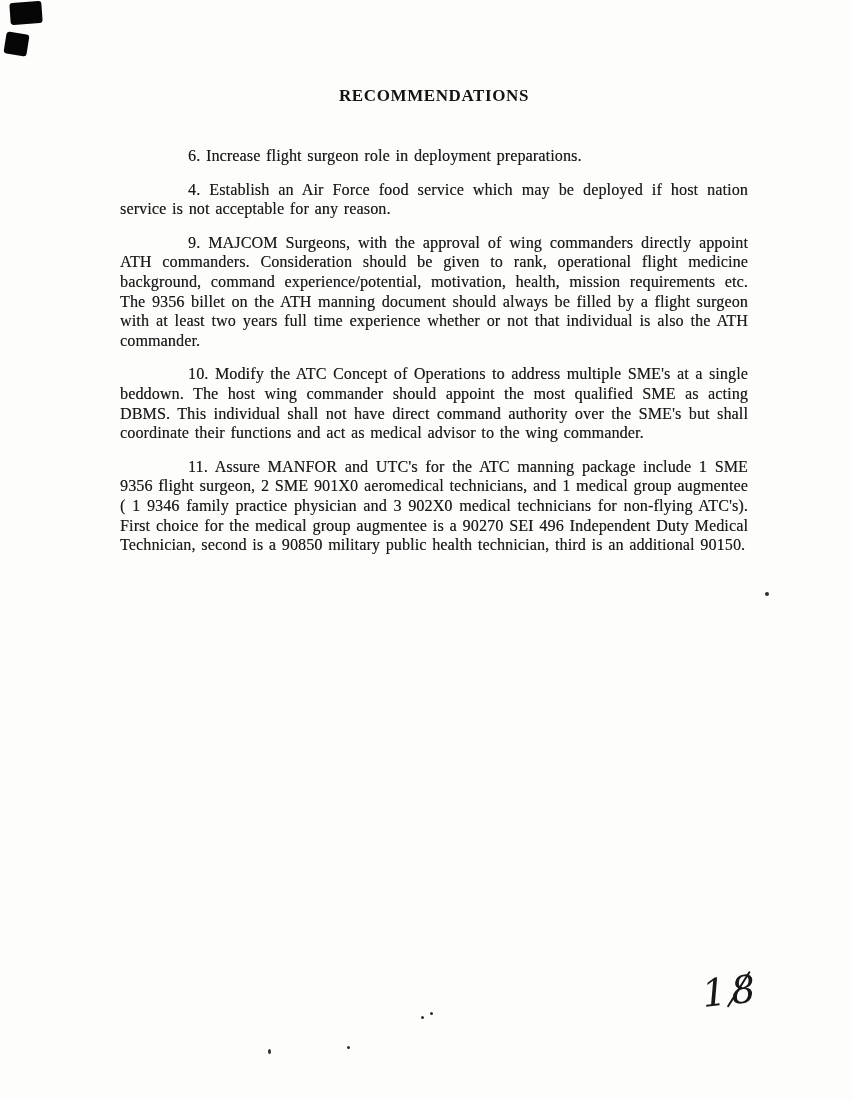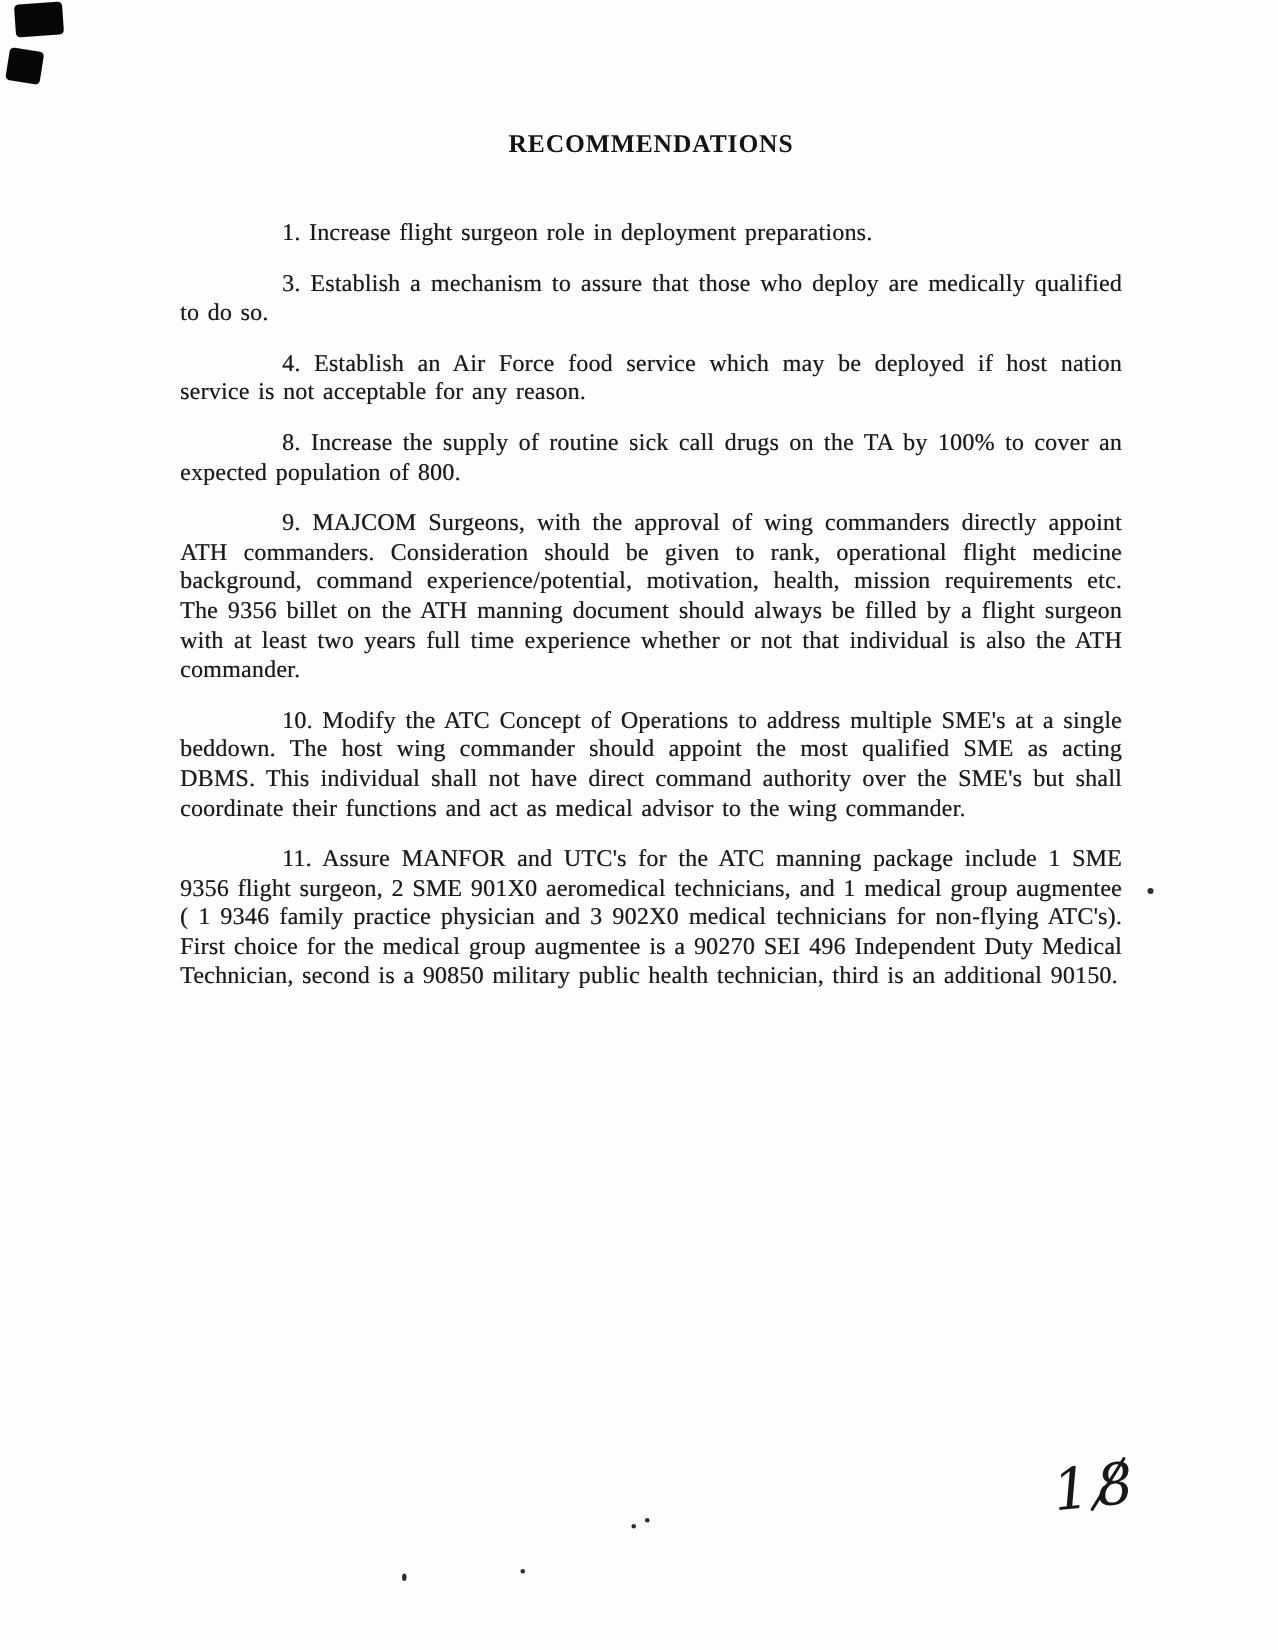--- a/index.html
+++ b/index.html
@@ -80,24 +80,22 @@
 </head>
 <body>
 
 <div class="page">
 
   <div class="blob blob1"></div>
   <div class="blob blob2"></div>
 
   <div class="content">
     <h1 class="title">RECOMMENDATIONS</h1>
-    <p class="para">1. Increase flight surgeon role in deployment preparations.</p>
-    <p class="para">3. Establish a mechanism to assure that those who deploy are medically qualified to do so.</p>
+    <p class="para">6. Increase flight surgeon role in deployment preparations.</p>
     <p class="para">4. Establish an Air Force food service which may be deployed if host nation service is not acceptable for any reason.</p>
-    <p class="para">8. Increase the supply of routine sick call drugs on the TA by 100% to cover an expected population of 800.</p>
     <p class="para">9. MAJCOM Surgeons, with the approval of wing commanders directly appoint ATH commanders.  Consideration should be given to rank, operational flight medicine background, command experience/potential, motivation, health, mission requirements etc.  The 9356 billet on the ATH manning document should always be filled by a flight surgeon with at least two years full time experience whether or not that individual is also the ATH commander.</p>
     <p class="para">10. Modify the ATC Concept of Operations to address multiple SME's at a single beddown.  The host wing commander should appoint the most qualified SME as acting DBMS.  This individual shall not have direct command authority over the SME's but shall coordinate their functions and act as medical advisor to the wing commander.</p>
     <p class="para">11. Assure MANFOR and UTC's for the ATC manning package include 1 SME 9356 flight surgeon, 2 SME 901X0 aeromedical technicians, and 1 medical group augmentee ( 1 9346 family practice physician and 3 902X0 medical technicians for non-flying ATC's).  First choice for the medical group augmentee is a 90270 SEI 496 Independent Duty Medical Technician, second is a 90850 military public health technician, third is an additional 90150.</p>
   </div>
 
   <div class="dot" style="left:765px;top:592px;width:4px;height:4px;"></div>
   <div class="dot" style="left:421px;top:1016px;width:3px;height:3px;"></div>
   <div class="dot" style="left:430px;top:1012px;width:3px;height:3px;"></div>
   <div class="dot" style="left:268px;top:1049px;width:3px;height:5px;"></div>
   <div class="dot" style="left:347px;top:1046px;width:3px;height:3px;"></div>

